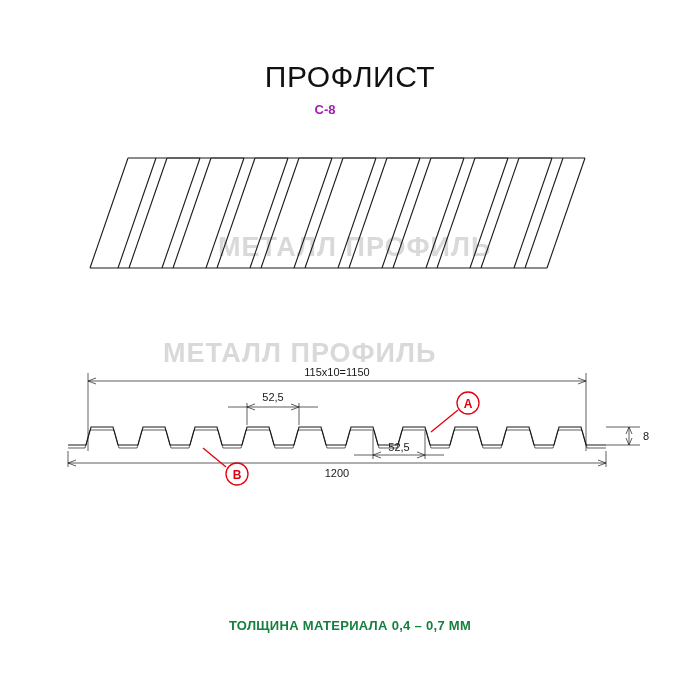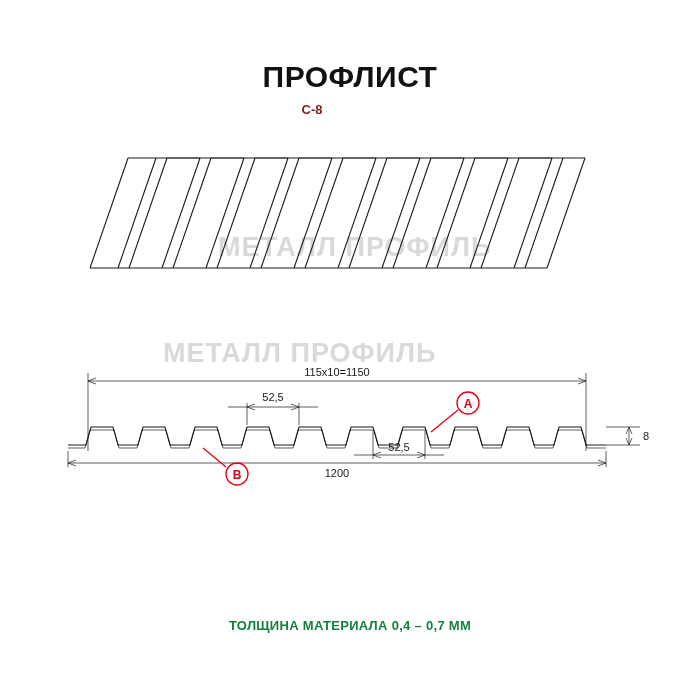--- a/index.html
+++ b/index.html
@@ -20,33 +20,33 @@
     width: 700px;
     height: 700px;
   }
   .title {
     position: absolute;
     top: 60px;
     left: 0;
     width: 700px;
     text-align: center;
     font-size: 30px;
-    font-weight: bold;
+    font-weight: normal;
     letter-spacing: 0.5px;
     color: #111;
   }
   .subtitle {
     position: absolute;
     top: 102px;
-    left: 0;
+    left: 13px;
     width: 624px;
     text-align: center;
     font-size: 13px;
     font-weight: bold;
-    color: #7f1d1d;
+    color: #a21caf;
   }
   .iso-wrap {
     position: absolute;
     top: 140px;
     left: 60px;
     width: 590px;
     height: 160px;
   }
   .section-wrap {
     position: absolute;

